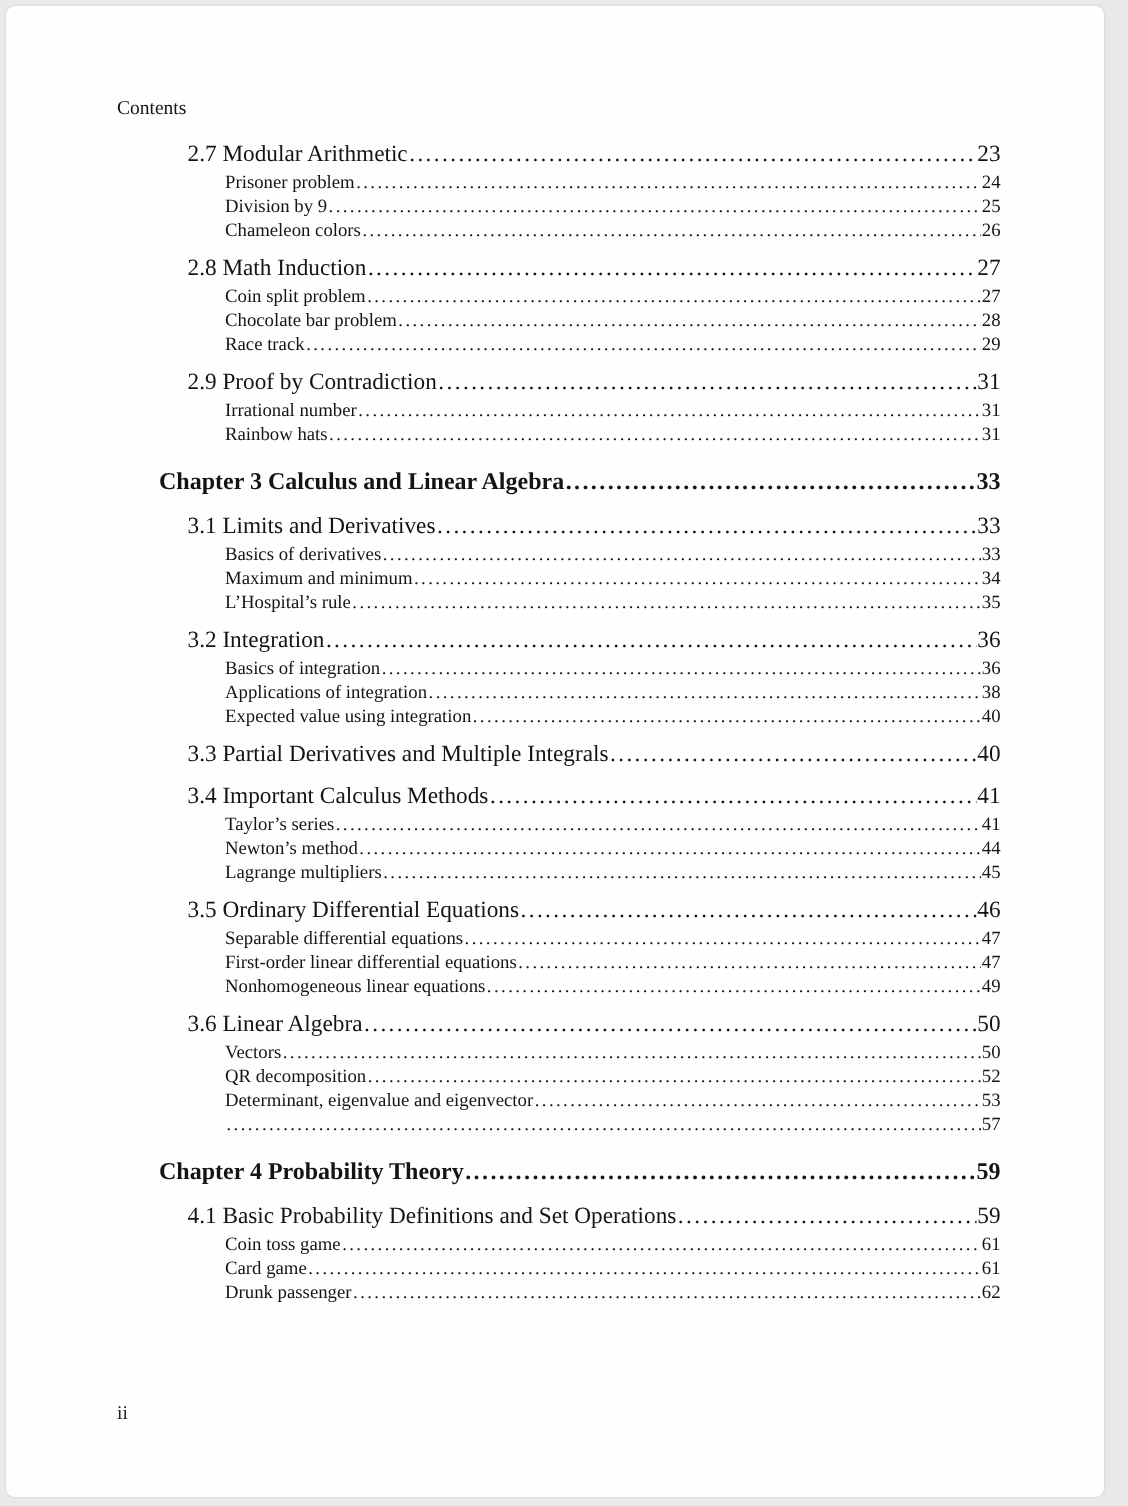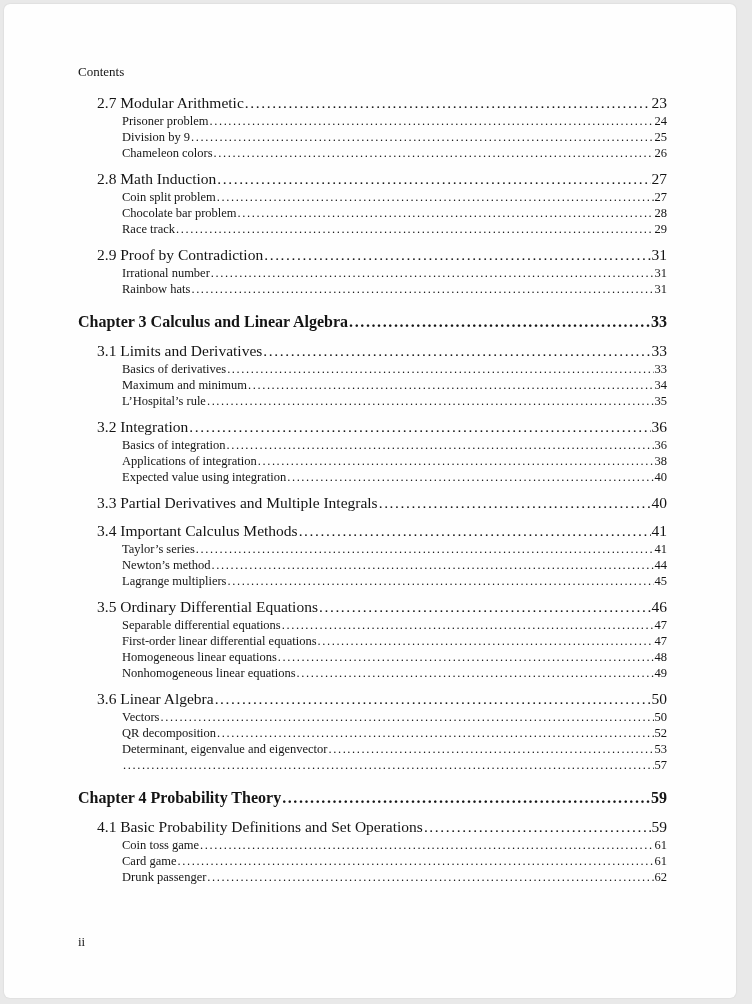--- a/index.html
+++ b/index.html
@@ -24,20 +24,21 @@
   }
   .doc-header {
     font-size: 13px;
     line-height: 16px;
     margin-bottom: 13px;
   }
   .toc-row {
     display: flex;
     align-items: baseline;
     color: #141414;
+    margin-left: 28px;
   }
   .toc-row.chapter {
     font-size: 16px;
     font-weight: bold;
     line-height: 22px;
     margin-top: 14px;
     margin-bottom: 1px;
     text-align: center;
   }
   .toc-row.section {
@@ -212,25 +213,20 @@
           <span class="toc-label">Separable differential equations</span>
           <span class="toc-leader"></span>
           <span class="toc-page">47</span>
         </div>
         <div class="toc-row sub">
           <span class="toc-label">First-order linear differential equations</span>
           <span class="toc-leader"></span>
           <span class="toc-page">47</span>
         </div>
         <div class="toc-row sub">
-          <span class="toc-label">Homogeneous linear equations</span>
-          <span class="toc-leader"></span>
-          <span class="toc-page">48</span>
-        </div>
-        <div class="toc-row sub">
           <span class="toc-label">Nonhomogeneous linear equations</span>
           <span class="toc-leader"></span>
           <span class="toc-page">49</span>
         </div>
         <div class="toc-row section">
           <span class="toc-label">3.6 Linear Algebra</span>
           <span class="toc-leader"></span>
           <span class="toc-page">50</span>
         </div>
         <div class="toc-row sub">

